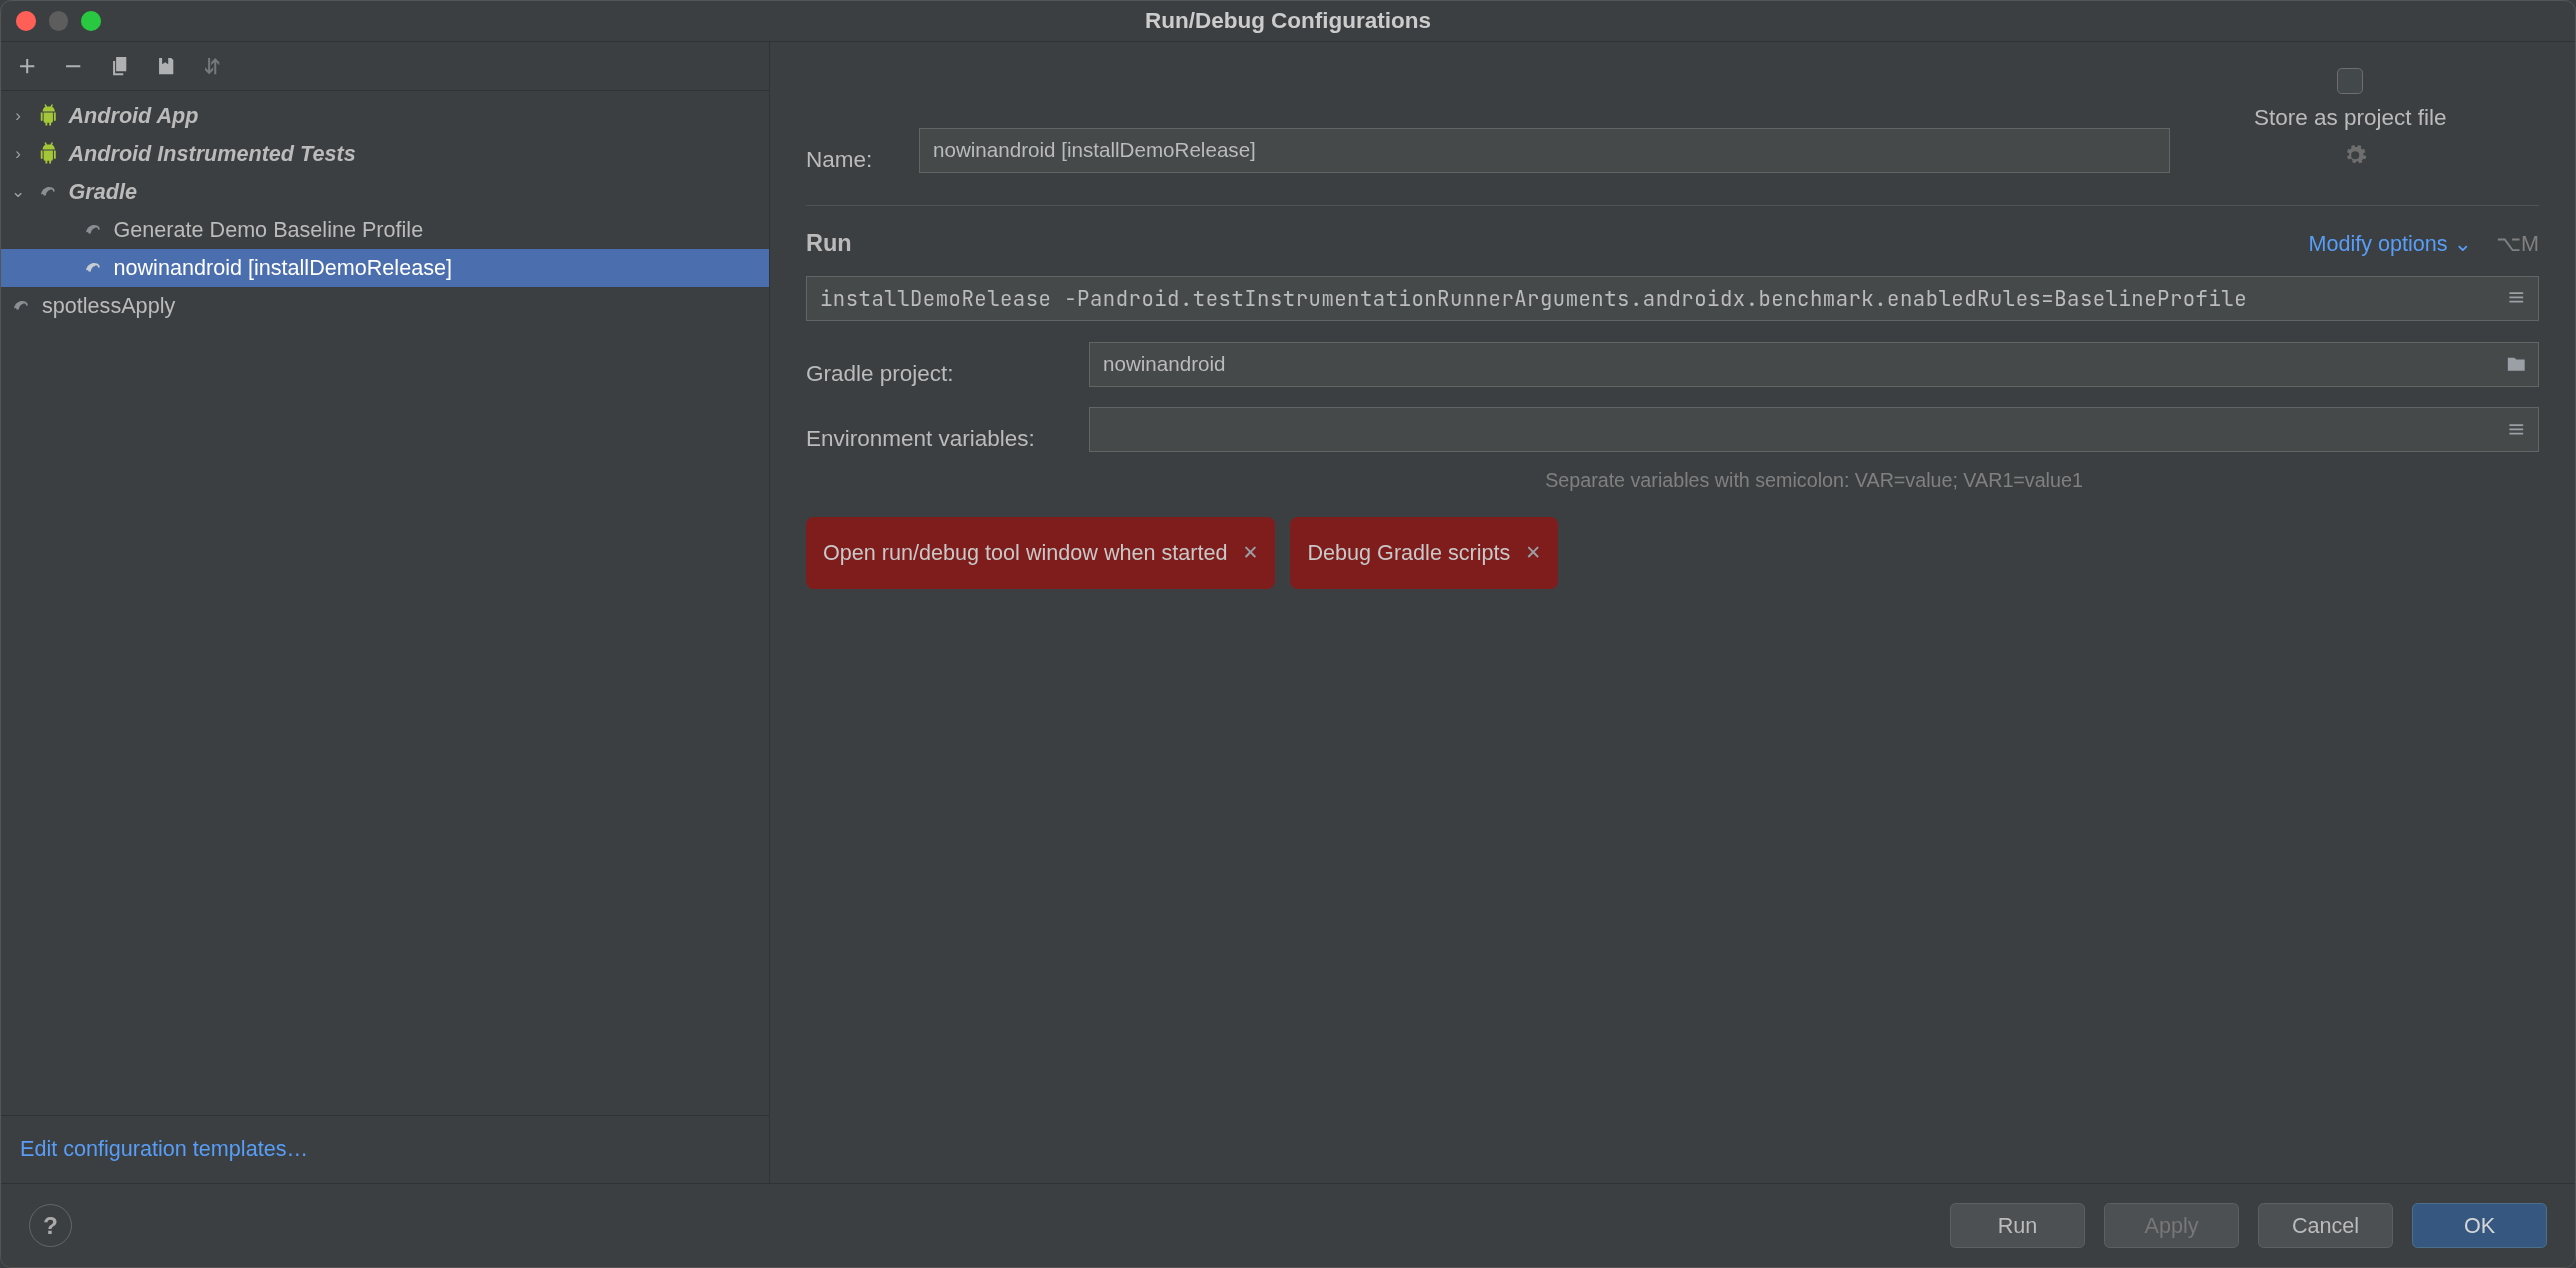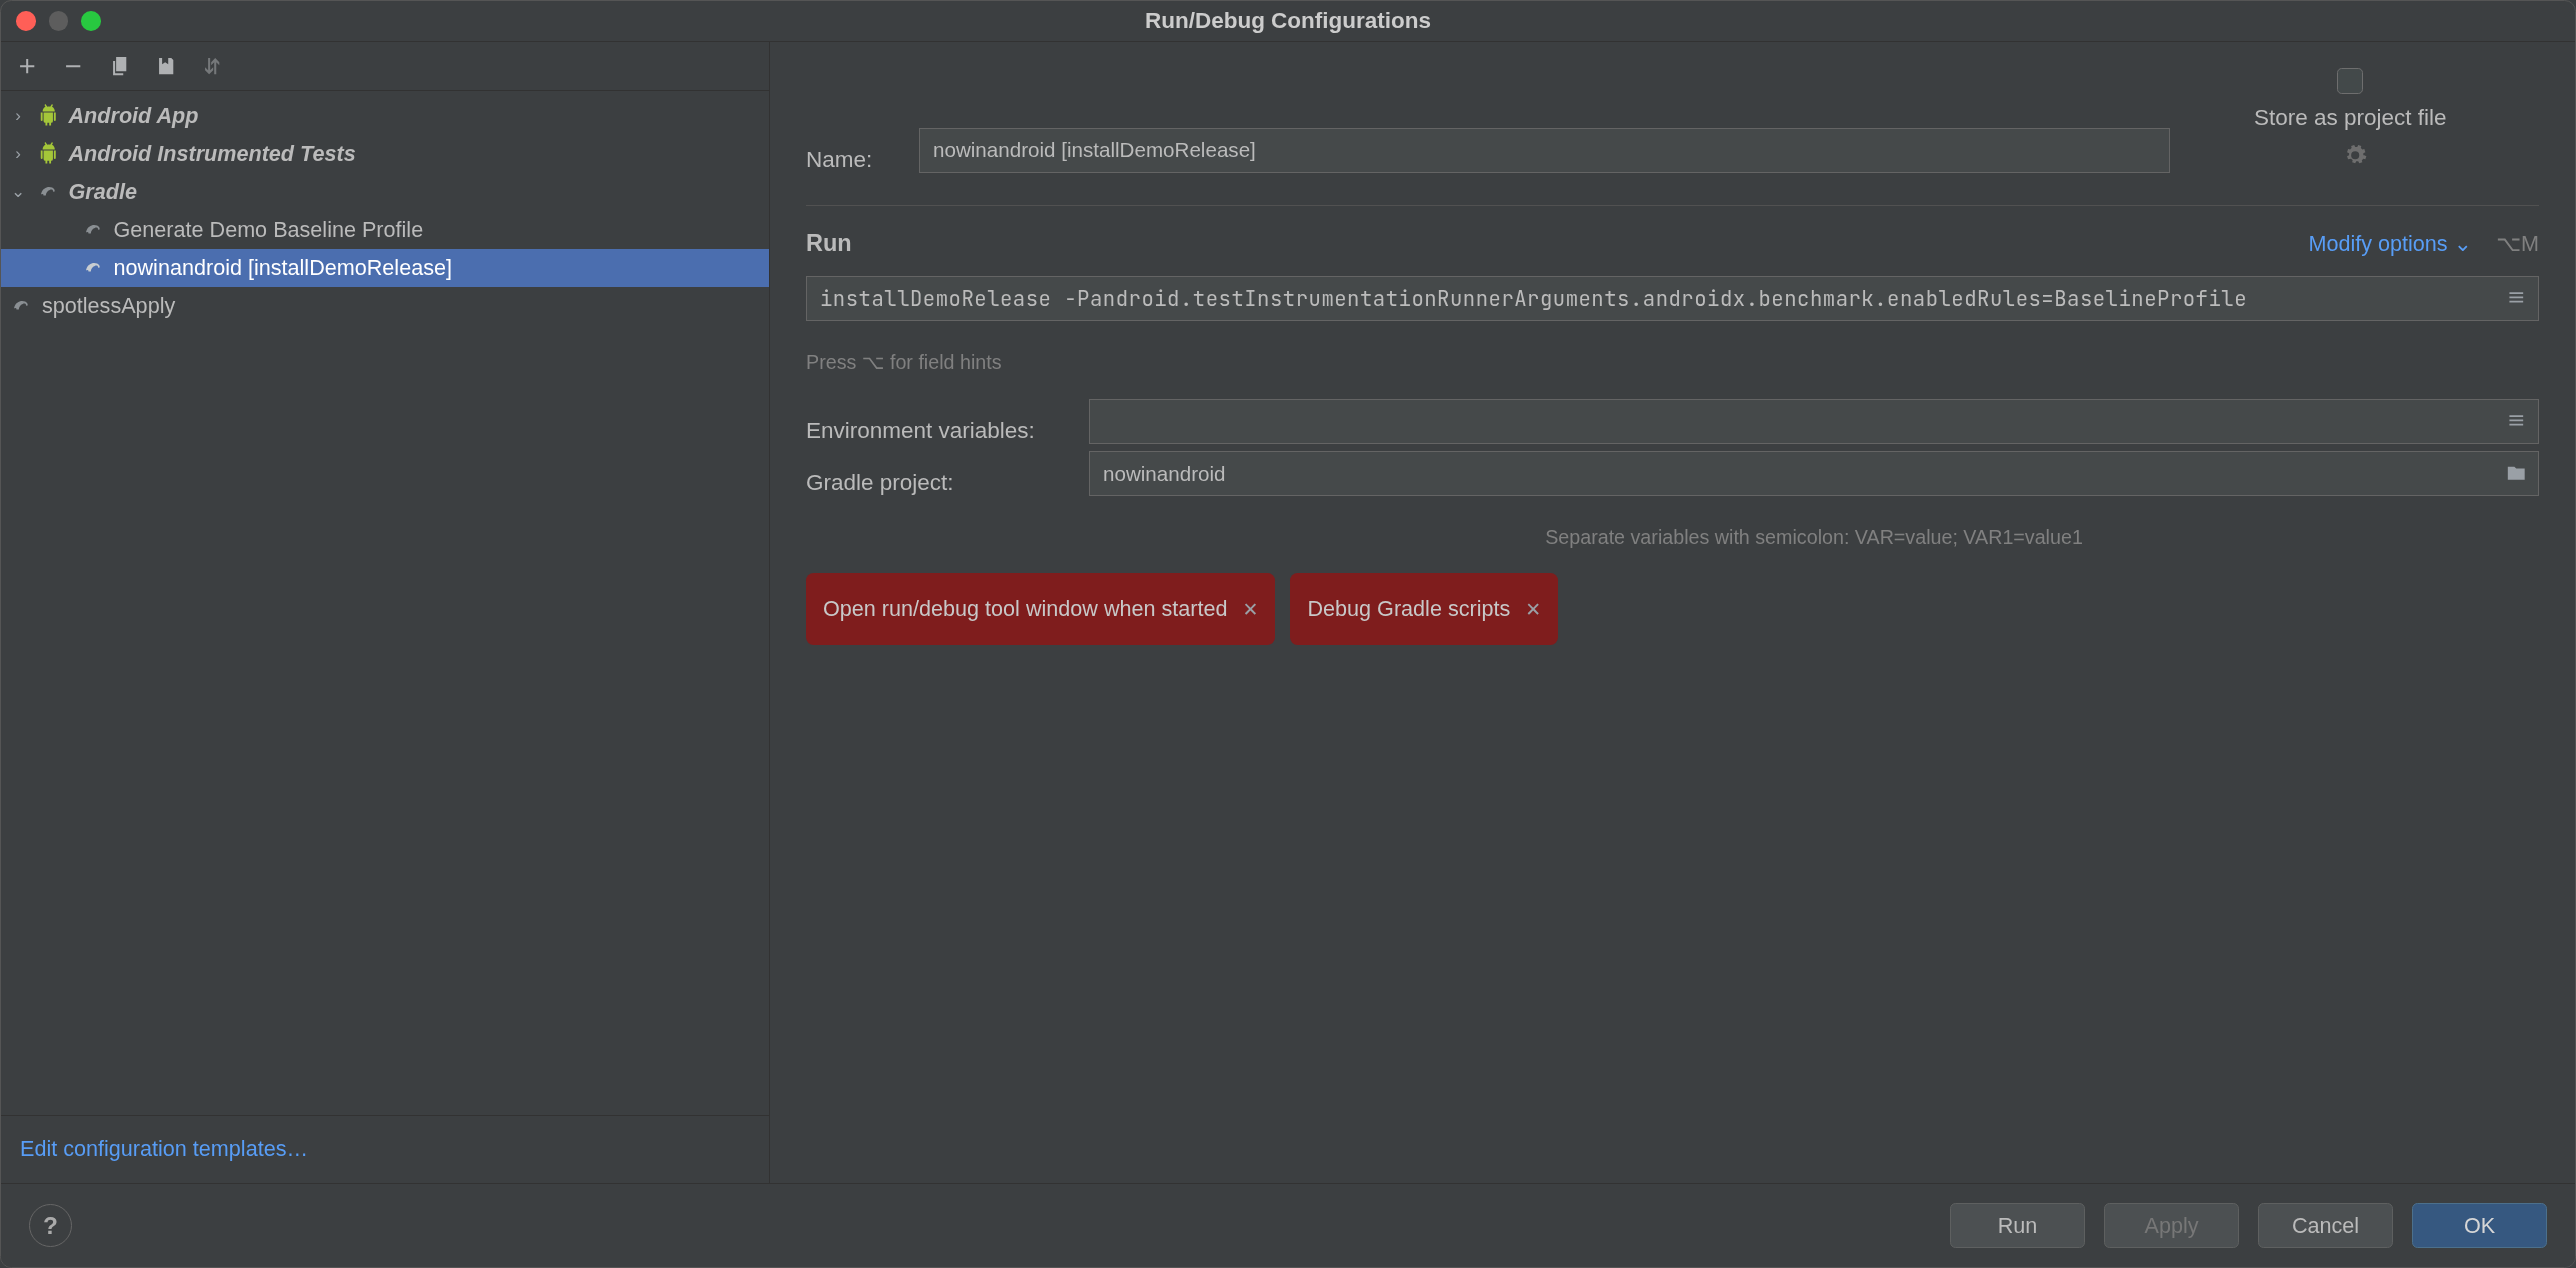--- a/index.html
+++ b/index.html
@@ -293,41 +293,40 @@
       <div class="row">
         <div class="input-wrap">
           <input class="text-input mono" value="installDemoRelease -Pandroid.testInstrumentationRunnerArguments.androidx.benchmark.enabledRules=BaselineProfile" style="">
           <span class="input-icon-right list-icon">
             <svg viewBox="0 0 24 24" width="20.6" height="20.6">
                 <path d="M4 5h16v2H4zm0 5h16v2H4zm0 5h16v2H4z"></path>
               </svg>
           </span>
         </div>
       </div>
-      <div class="hint">Press ⌥ for field hints</div>
+
+      <div class="row">
+        <span class="lbl lbl-wide">Gradle project:</span>
+        <div class="input-wrap">
+          <input class="text-input" value="nowinandroid" style="">
+          <span class="input-icon-right folder-icon">
+            <svg viewBox="0 0 24 24" width="22.5" height="22.5">
+                <path d="M3 5h7l2 2h9v12H3z"></path>
+              </svg>
+          </span>
+        </div>
+      </div>
 
       <div class="row" style="margin-bottom:7.5px">
         <span class="lbl lbl-wide">Environment variables:</span>
         <div class="input-wrap">
           <input class="text-input" value="" style="">
           <span class="input-icon-right list-icon">
             <svg viewBox="0 0 24 24" width="20.6" height="20.6">
                 <path d="M4 5h16v2H4zm0 5h16v2H4zm0 5h16v2H4z"></path>
-              </svg>
-          </span>
-        </div>
-      </div>
-
-      <div class="row">
-        <span class="lbl lbl-wide">Gradle project:</span>
-        <div class="input-wrap">
-          <input class="text-input" value="nowinandroid" style="">
-          <span class="input-icon-right folder-icon">
-            <svg viewBox="0 0 24 24" width="22.5" height="22.5">
-                <path d="M3 5h7l2 2h9v12H3z"></path>
               </svg>
           </span>
         </div>
       </div>
       <div class="hint-center">Separate variables with semicolon: VAR=value; VAR1=value1</div>
 
       <div class="chips">
         <div class="chip">
           <span>Open run/debug tool window when started</span>
           <span class="chip-x">✕</span>

